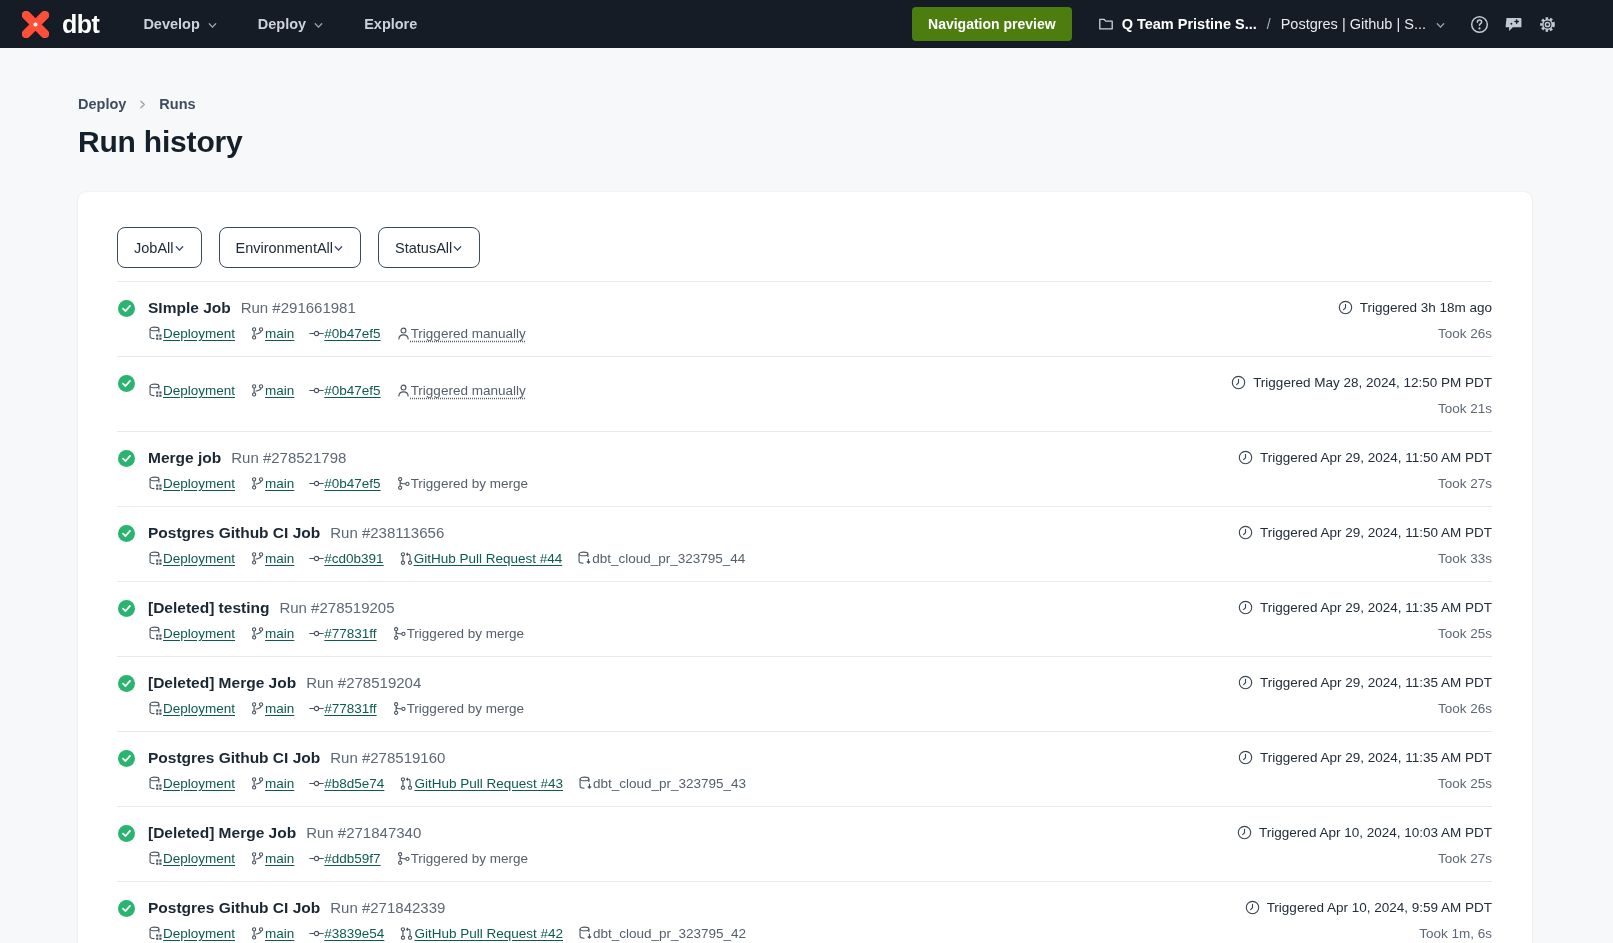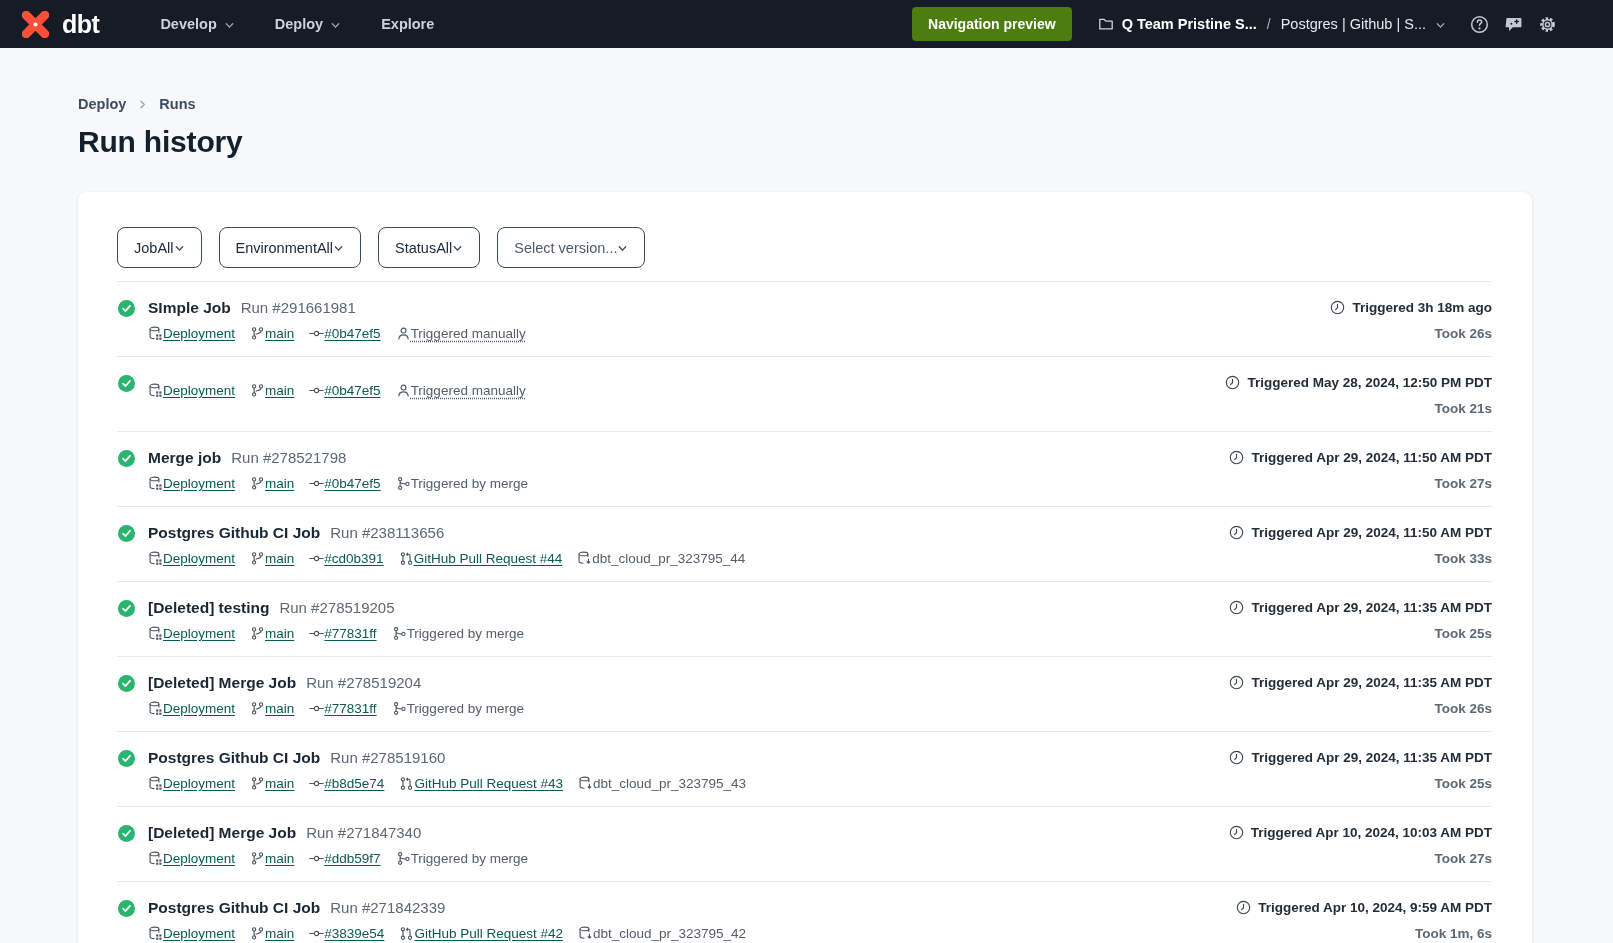--- a/index.html
+++ b/index.html
@@ -14,21 +14,21 @@
 
   
   .topnav {
     height: 48px; background: #151c26;
     display: flex; align-items: center; justify-content: space-between;
     padding: 0 56px 0 22px;
   }
   .nav-left { display:flex; align-items:center; }
   .logo { display:flex; align-items:center; gap:13px; cursor:pointer; }
   .logo-text { color:#fff; font-size:25px; font-weight:700; letter-spacing:-0.5px; }
-  .nav-menus { display:flex; align-items:center; margin-left:61px; gap:40px; }
+  .nav-menus { display:flex; align-items:center; margin-left:44px; gap:40px; }
   .nav-menu {
     background:none; border:none; display:flex; align-items:center; gap:7px;
     color:#ccd2da; font-size:14.5px; font-weight:700; cursor:pointer;
     font-family:"Liberation Sans",sans-serif;
   }
   .nav-menu svg { margin-top:2px; }
   .nav-right { display:flex; align-items:center; }
   .preview-btn {
     background:#4d7c0f; color:#fff; border:none; border-radius:4px;
     font-size:14px; font-weight:700; padding:9px 16px; cursor:pointer;
@@ -87,21 +87,21 @@
   .run-title-line { display:flex; align-items:baseline; gap:10px; }
   .job-name { font-size:15.5px; font-weight:700; color:#1a2734; cursor:pointer; }
   .run-number { font-size:15px; color:#5d6876; }
   .run-meta { display:flex; align-items:center; gap:15px; margin-top:9px; }
   .meta-item { display:inline-flex; align-items:center; gap:0; font-size:13.5px; color:#545f6b; }
   .meta-item svg { color:#4a5560; flex:none; }
   .meta-link {
     color:#0c5a50; text-decoration:underline; text-underline-offset:2px; cursor:pointer;
   }
   .trigger-dotted { text-decoration:underline dotted; text-underline-offset:3px; }
-  .run-right { margin-left:auto; text-align:right; flex:none; padding-top:1px;font-weight:bold; }
+  .run-right { margin-left:auto; text-align:right; flex:none; padding-top:1px; }
   .triggered-line {
     display:flex; align-items:center; justify-content:flex-end; gap:7px;
     font-size:13.5px; color:#232e3a;
   }
   .triggered-line svg { color:#3a4552; }
   .took-line { margin-top:11px; font-size:13.5px; color:#5d6876;text-align:right; }
 </style>
 </head>
 <body>
 
@@ -271,27 +271,20 @@
             <use href="#i-chevron"></use>
           </svg>
       </button>
       <button class="filter-btn">
         <span>Status</span>
         <span class="value">All</span>
         <svg class="chev" width="11" height="11" viewBox="0 0 12 12">
             <use href="#i-chevron"></use>
           </svg>
       </button>
-      <button class="filter-btn placeholder">
-        <span>Select version...</span>
-
-        <svg class="chev" width="11" height="11" viewBox="0 0 12 12">
-            <use href="#i-chevron"></use>
-          </svg>
-      </button>
     </div>
     <div id="runs-list">
         <div class="run-row">
     <span class="status-icon">
       <svg width="17" height="17" viewBox="0 0 17 17">
               <use href="#i-check"></use>
             </svg>
     </span>
     <div class="run-main">
       <div class="run-title-line">

